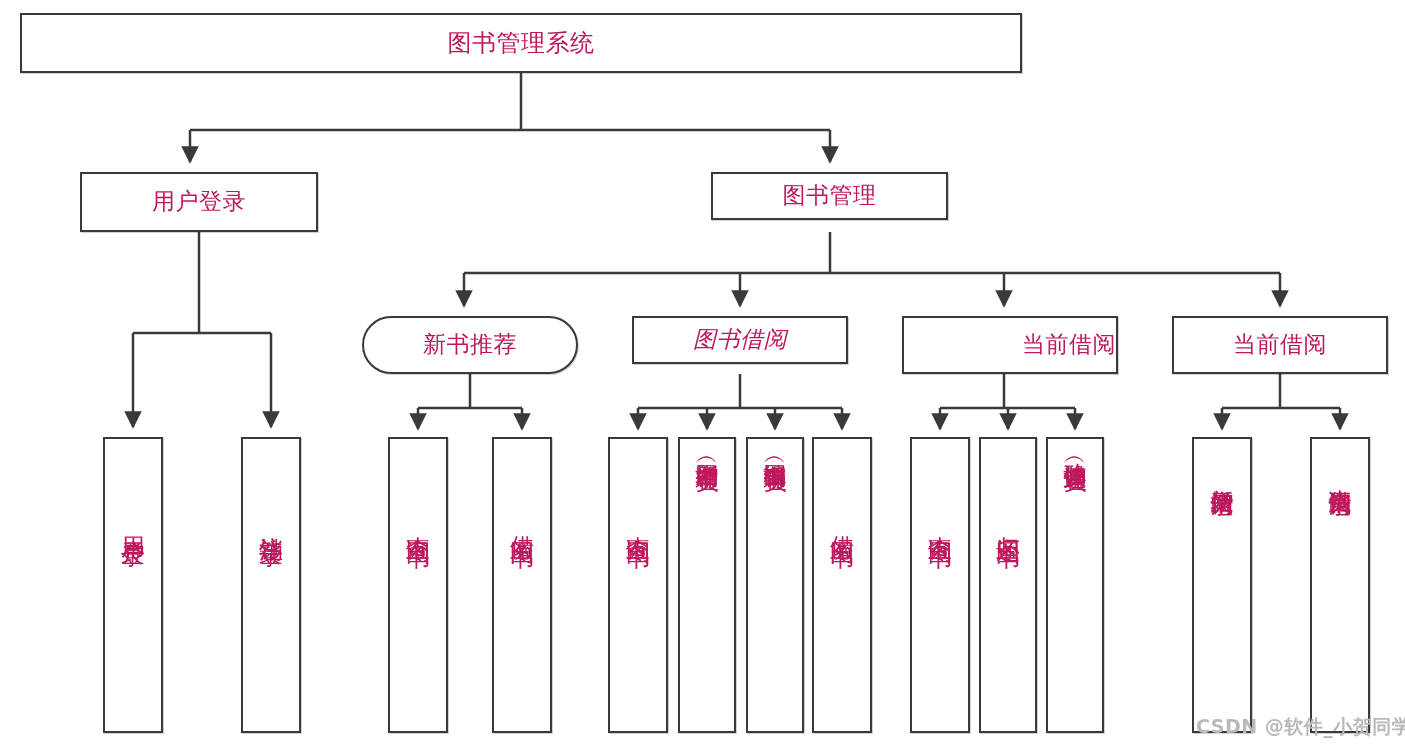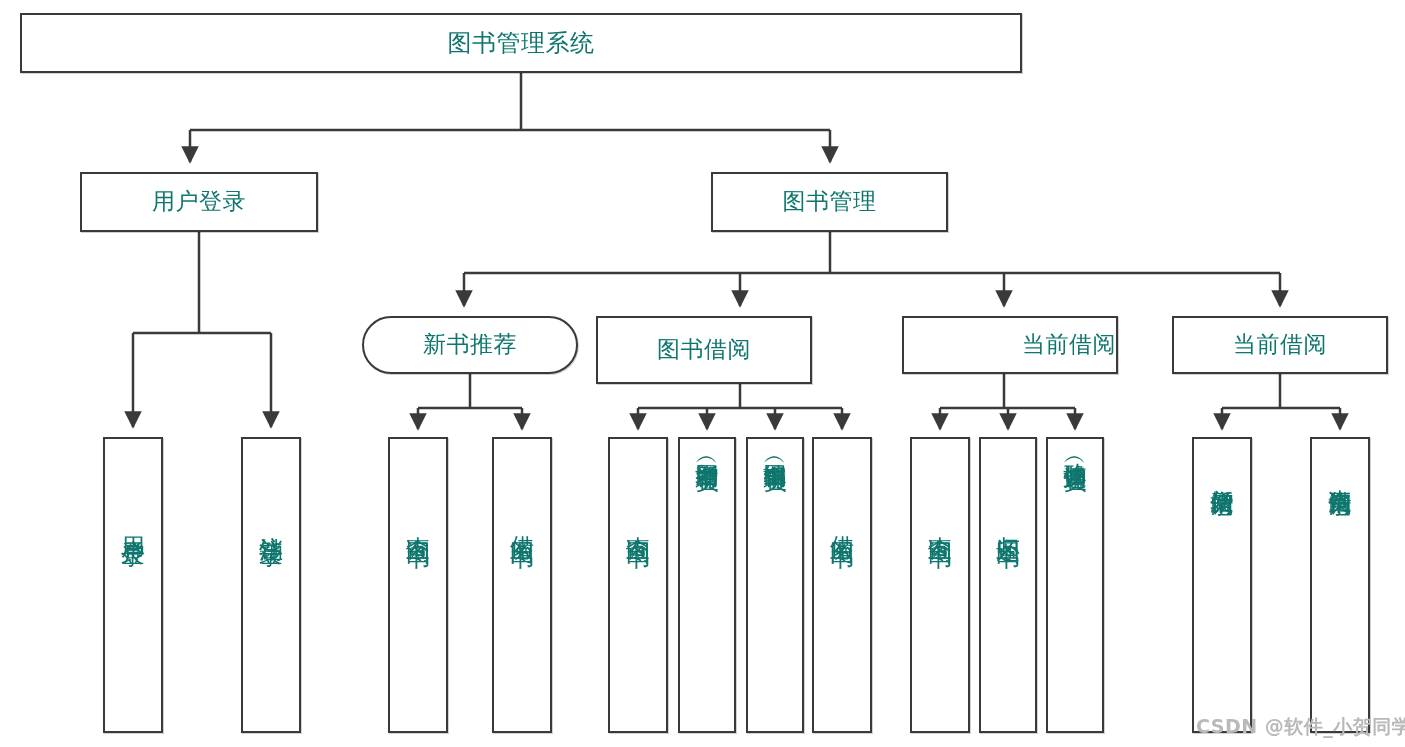--- a/index.html
+++ b/index.html
@@ -31,21 +31,21 @@
     box-sizing: border-box;
     background: #ffffff;
     border: 2.5px solid #3a3a3a;
     box-shadow: 1px 1px 0 rgba(0,0,0,0.18);
     display: flex;
     align-items: center;
     justify-content: center;
     z-index: 2;
   }
   .node .label {
-    color: #0f766e;
+    color: #be185d;
     letter-spacing: 0.5px;
     line-height: 1.12;
     text-align: center;
     white-space: nowrap;
   }
   
   .node.horiz .label {
     font-size: 23px;
     writing-mode: horizontal-tb;
   }
@@ -140,28 +140,28 @@
     </g>
   </svg>
 
   <div class="node horiz root" style="left:20px; top:13px; width:1002px; height:60px;">
     <span class="label">图书管理系统</span>
   </div>
 
   <div class="node horiz" style="left:80px; top:172px; width:238px; height:60px;">
     <span class="label">用户登录</span>
   </div>
-  <div class="node horiz" style="left:711px; top:172px; width:237px; height:60px;">
+  <div class="node horiz" style="left:711px; top:172px; width:237px; height:48px;">
     <span class="label">图书管理</span>
   </div>
 
   <div class="node horiz" style="left:362px; top:316px; width:216px; height:58px;border-radius:29px;">
     <span class="label">新书推荐</span>
   </div>
-  <div class="node horiz" style="left:596px; top:316px; width:216px; height:68px;">
+  <div class="node horiz" style="left:632px; top:316px; width:216px; height:48px;font-style:italic;">
     <span class="label">图书借阅</span>
   </div>
   <div class="node horiz" style="left:902px; top:316px; width:216px; height:58px;justify-content:flex-end;">
     <span class="label">当前借阅</span>
   </div>
   <div class="node horiz" style="left:1172px; top:316px; width:216px; height:58px;">
     <span class="label">当前借阅</span>
   </div>
 
   <div class="node vert" style="left:103px; top:437px; width:60px; height:296px; padding-top:78px;">

